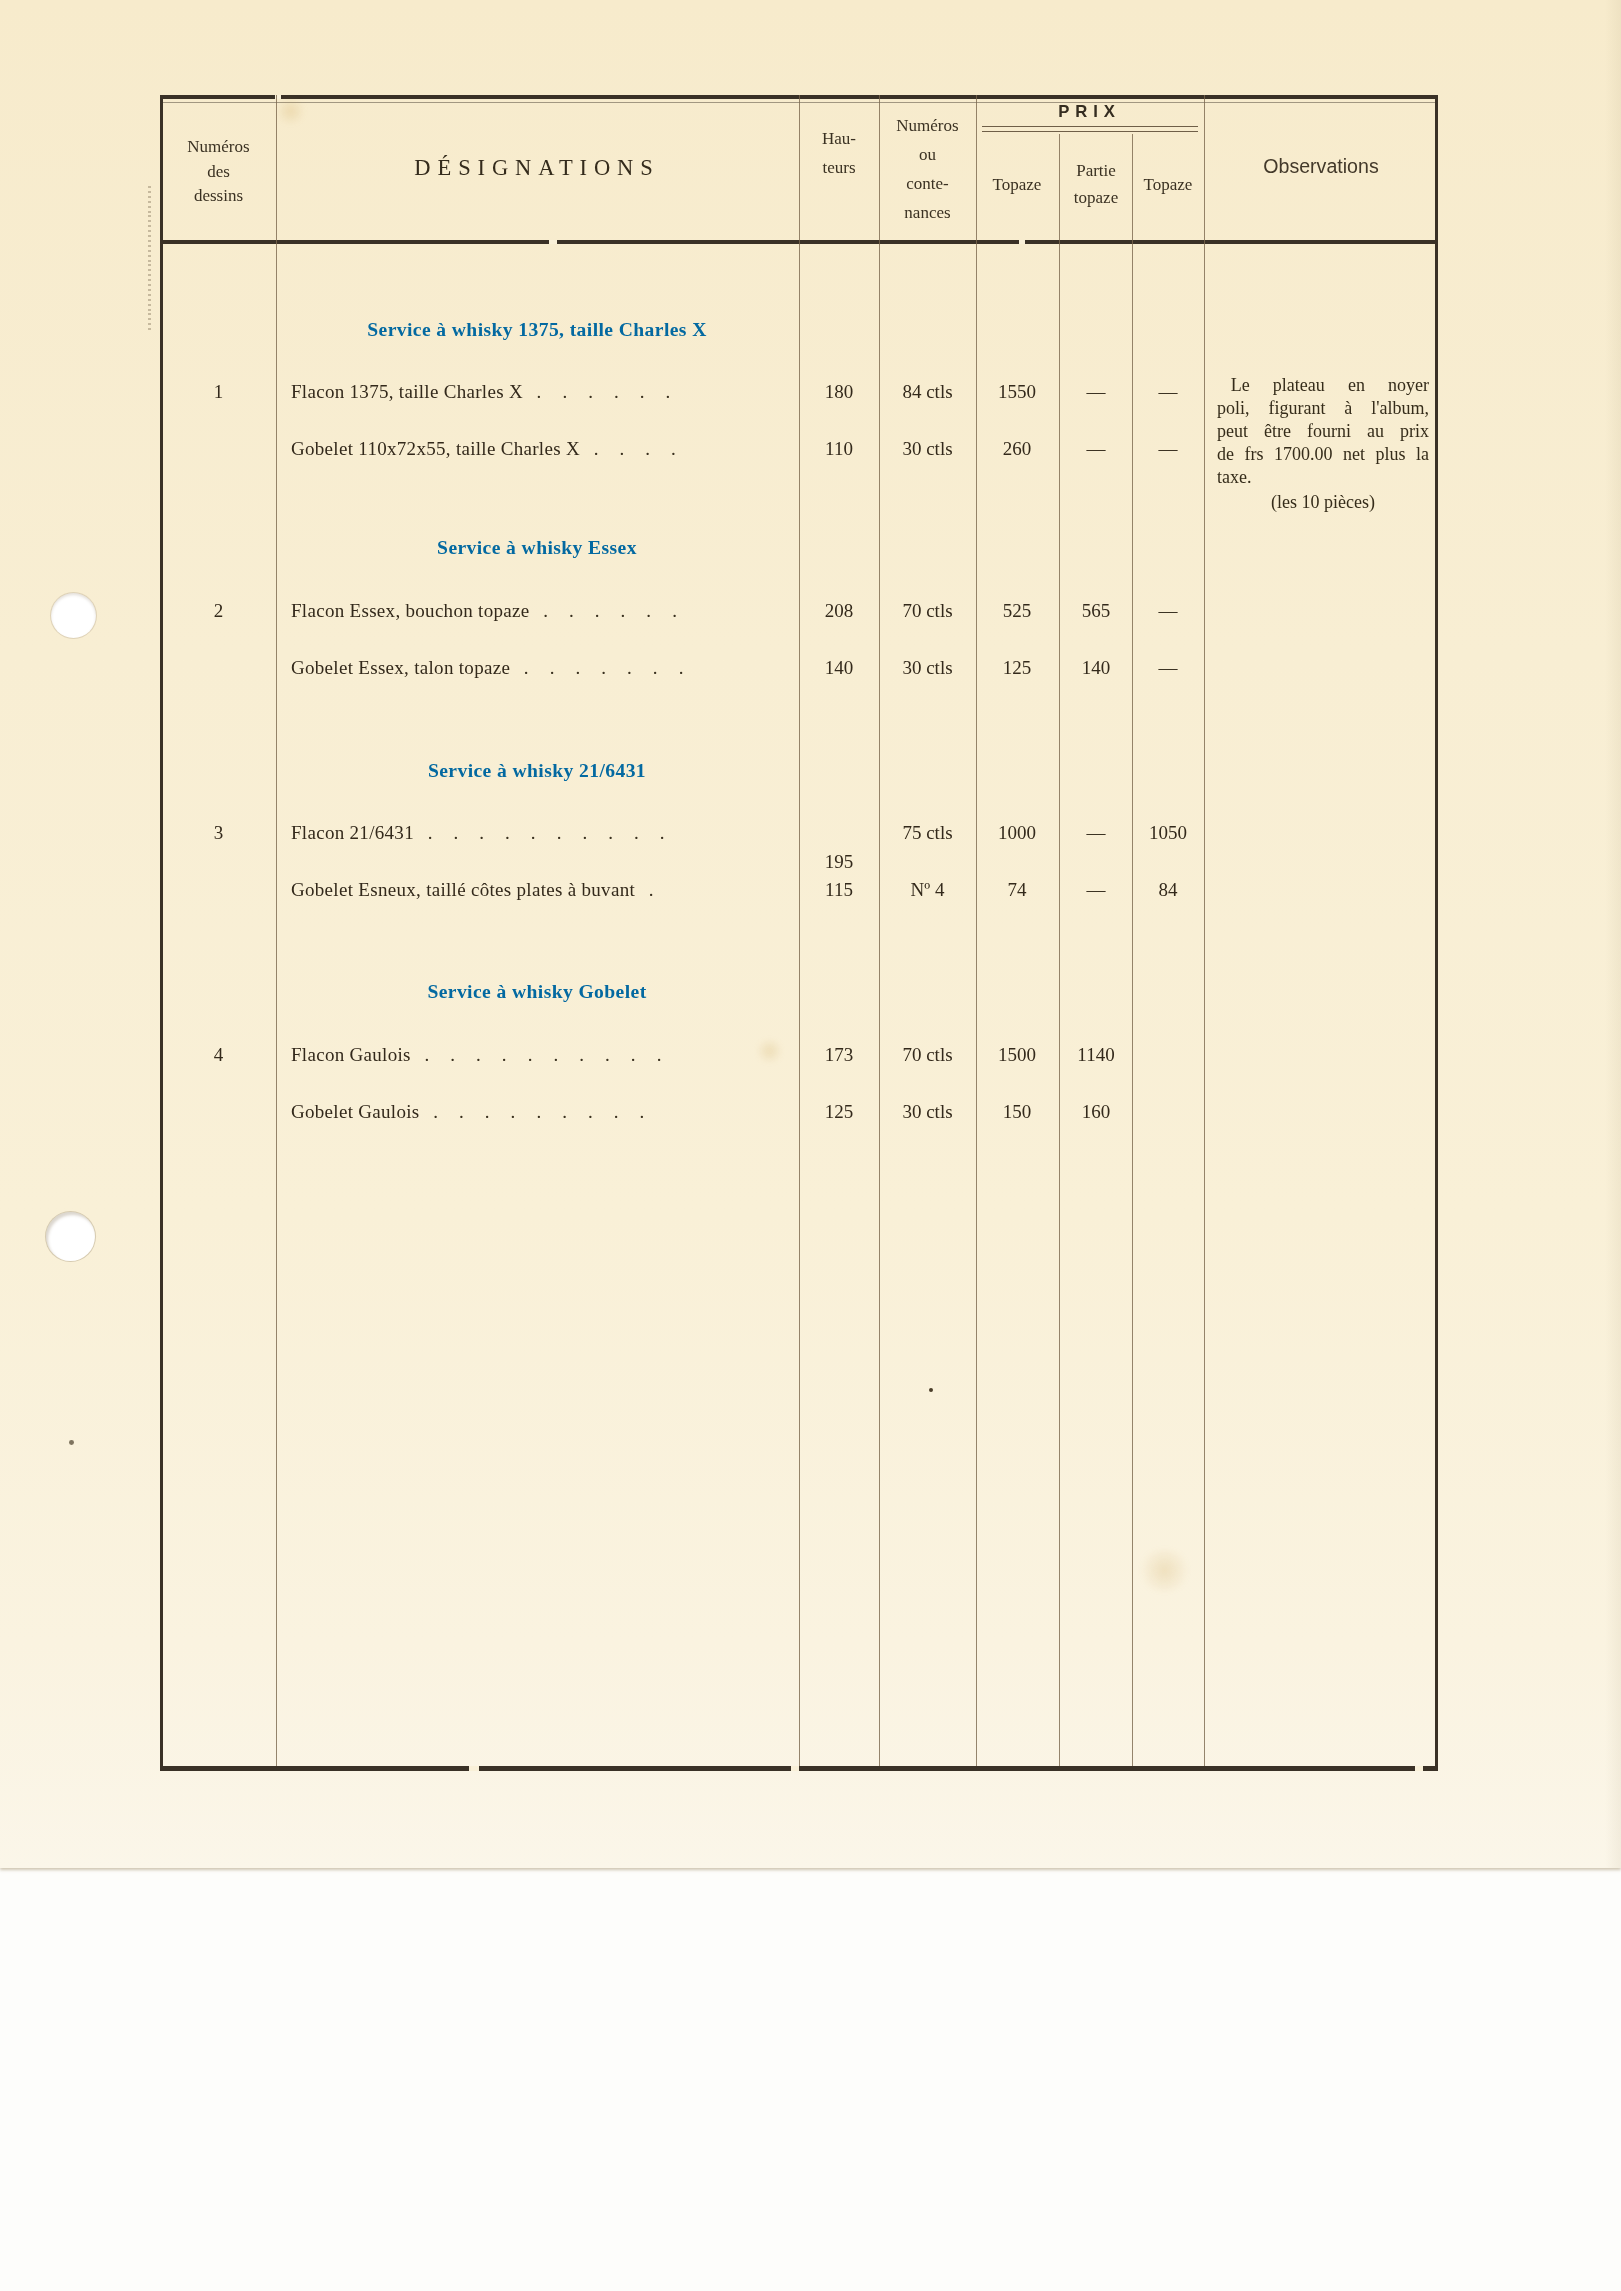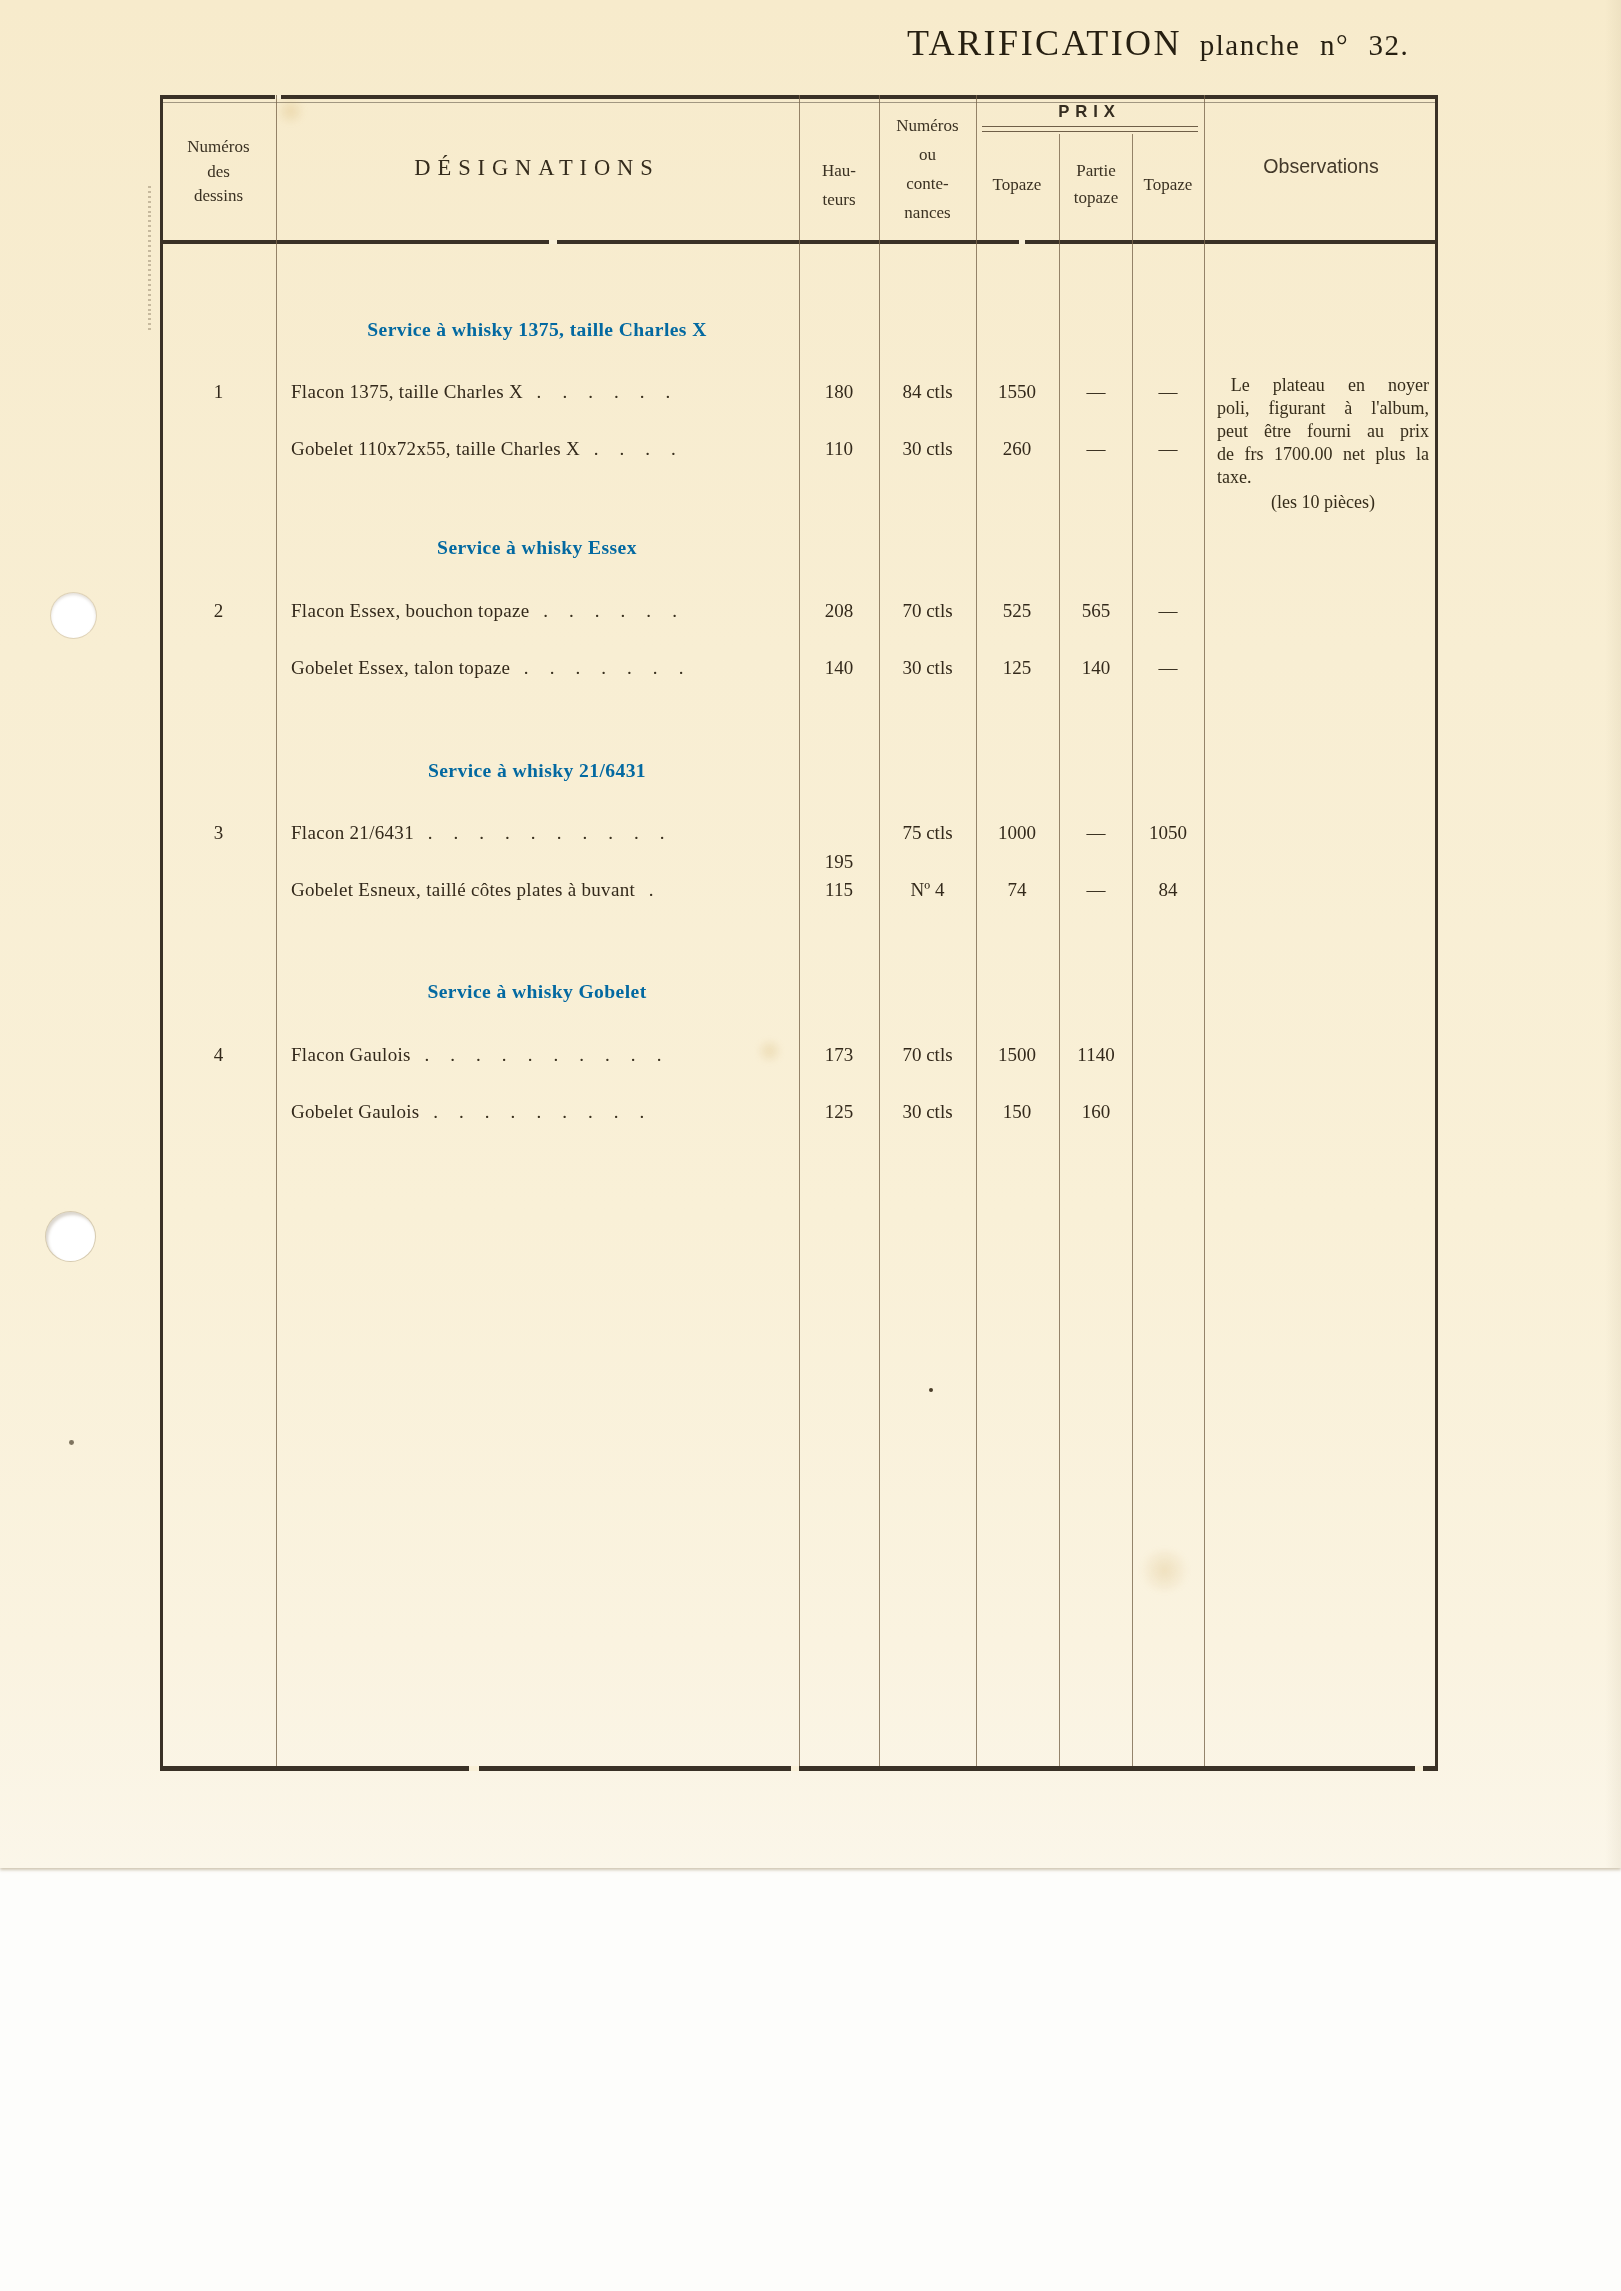--- a/index.html
+++ b/index.html
@@ -53,24 +53,20 @@
   .stain{position:absolute;border-radius:50%;filter:blur(2.9px);background:radial-gradient(circle,rgba(196,150,60,.20),rgba(196,150,60,0) 70%);}
   .printer-mark{position:absolute;left:148px;top:186px;width:2.9px;height:147px;opacity:.35;
     background:repeating-linear-gradient(180deg,#6b5b42 0 2px,transparent 2px 4.9px);}
 </style>
 </head>
 <body>
 
 <div class="screen">
   <div class="paper"></div>
 
-  <div class="title">
-    <span class="title-main">TARIFICATION</span>
-    <span class="title-suffix">planche n° 32.</span>
-  </div>
 
   <div>
 
     <div class="rule" style="left:160px;top:95px;width:1278px;height:3.9px;"></div>
     <div class="gap" style="left:275px;top:95px;width:5.9px;height:3.9px;"></div>
     <div class="rule" style="left:160px;top:102px;width:1278px;height:1px;opacity:.45;"></div>
     <div class="rule" style="left:160px;top:240px;width:1278px;height:3.9px;"></div>
     <div class="gap" style="left:549px;top:240px;width:7.8px;height:3.9px;"></div>
     <div class="gap" style="left:1019px;top:240px;width:5.9px;height:3.9px;"></div>
     <div class="rule" style="left:160px;top:1766px;width:1278px;height:4.9px;"></div>
@@ -88,21 +84,21 @@
     <div class="vthin" style="left:1132px;top:134px;height:1632px;"></div>
     <div class="vthin" style="left:1204px;top:95px;height:1671px;"></div>
     <div class="prix-underline" style="left:982px;top:126px;width:216px;"></div>
 
     <div class="hdr" style="left:160px;top:135px;width:117px;">
       <div>Numéros</div>
       <div>des</div>
       <div>dessins</div>
     </div>
     <div class="hdr-designations">DÉSIGNATIONS</div>
-    <div class="hdr" style="left:799px;top:156px;width:80px;line-height:29px;text-align:center;">
+    <div class="hdr" style="left:799px;top:124px;width:80px;line-height:29px;text-align:center;">
       <div>Hau-</div>
       <div>teurs</div>
     </div>
     <div class="hdr" style="left:879px;top:111px;width:97px;line-height:29px;">
       <div>Numéros</div>
       <div>ou</div>
       <div>conte-</div>
       <div>nances</div>
     </div>
     <div class="hdr-prix">PRIX</div>

